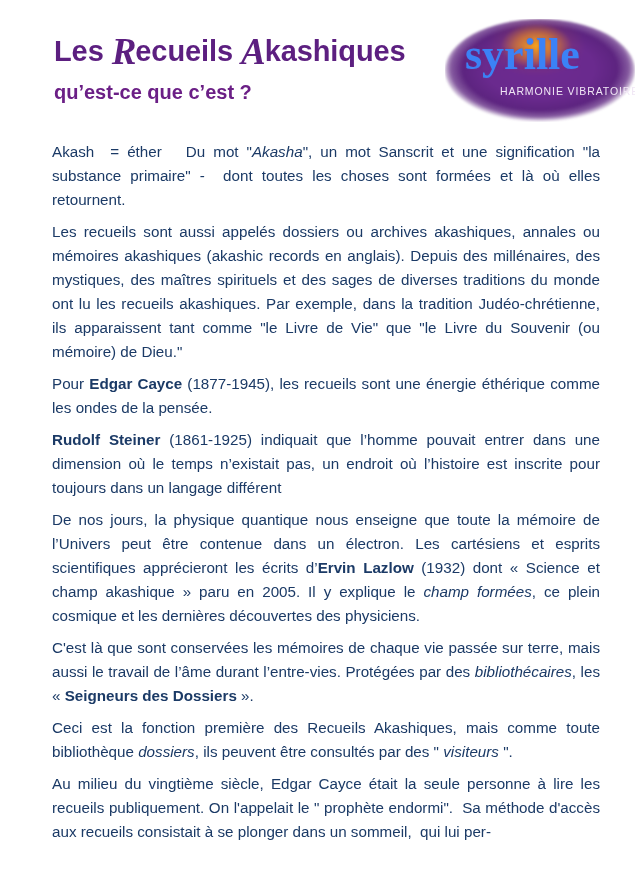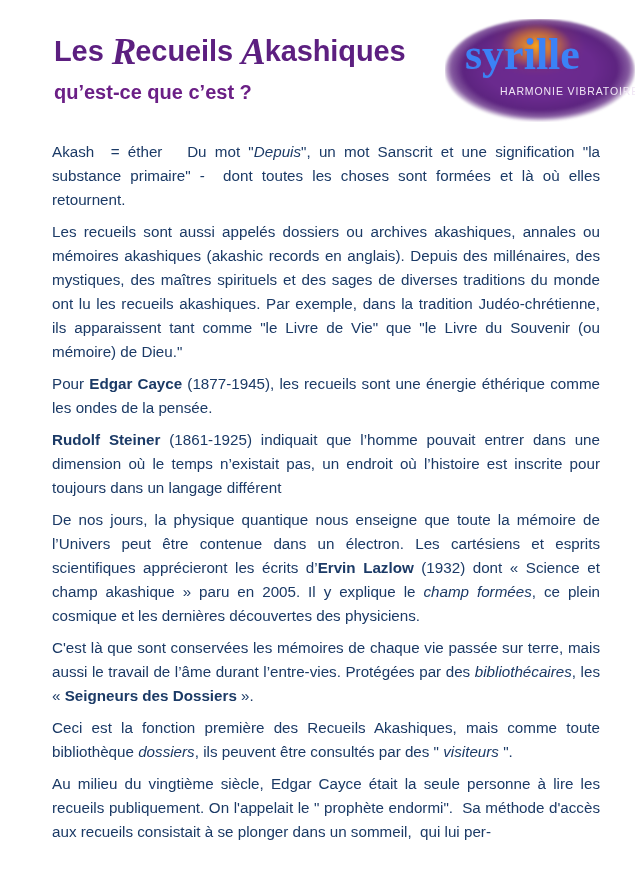--- a/index.html
+++ b/index.html
@@ -169,21 +169,21 @@
 
     <div class="logo">
       <div class="logo-ellipse"></div>
       <div class="logo-wordmark">syrille</div>
       <div class="logo-tagline">HARMONIE VIBRATOIRE</div>
     </div>
 
   </div>
 
   <div class="content" id="body-content">
-      <p class="para">Akash&nbsp; = éther&nbsp;&nbsp; Du mot "<i>Depuis</i>", un mot Sanscrit et une signification "la substance primaire" -&nbsp; dont toutes les choses sont formées et là où elles retournent.</p>
+      <p class="para">Akash&nbsp; = éther&nbsp;&nbsp; Du mot "<i>Akasha</i>", un mot Sanscrit et une signification "la substance primaire" -&nbsp; dont toutes les choses sont formées et là où elles retournent.</p>
       <p class="para">Les recueils sont aussi appelés dossiers ou archives akashiques, annales ou mémoires akashiques (akashic records en anglais). Depuis des millénaires, des mystiques, des maîtres spirituels et des sages de diverses traditions du monde ont lu les recueils akashiques. Par exemple, dans la tradition Judéo-chrétienne, ils apparaissent tant comme "le Livre de Vie" que "le Livre du Souvenir (ou mémoire) de Dieu."</p>
       <p class="para">Pour <b>Edgar Cayce</b> (1877-1945), les recueils sont une énergie éthérique comme les ondes de la pensée.</p>
       <p class="para"><b>Rudolf Steiner</b> (1861-1925) indiquait que l’homme pouvait entrer dans une dimension où le temps n’existait pas, un endroit où l’histoire est inscrite pour toujours dans un langage différent</p>
       <p class="para">De nos jours, la physique quantique nous enseigne que toute la mémoire de l’Univers peut être contenue dans un électron. Les cartésiens et esprits scientifiques apprécieront les écrits d’<b>Ervin Lazlow</b> (1932) dont « Science et champ akashique » paru en 2005. Il y explique le <i>champ formées</i>, ce plein cosmique et les dernières découvertes des physiciens.</p>
       <p class="para">C'est là que sont conservées les mémoires de chaque vie passée sur terre, mais aussi le travail de l’âme durant l’entre-vies. Protégées par des <i>bibliothécaires</i>, les « <b>Seigneurs des Dossiers</b> ».</p>
       <p class="para">Ceci est la fonction première des Recueils Akashiques, mais comme toute bibliothèque <i>dossiers</i>, ils peuvent être consultés par des " <i>visiteurs</i> ".</p>
       <p class="para">Au milieu du vingtième siècle, Edgar Cayce était la seule personne à lire les recueils publiquement. On l'appelait le " prophète endormi".&nbsp; Sa méthode d'accès aux recueils consistait à se plonger dans un sommeil,&nbsp; qui lui per-</p>
     </div>
 
 </div>

